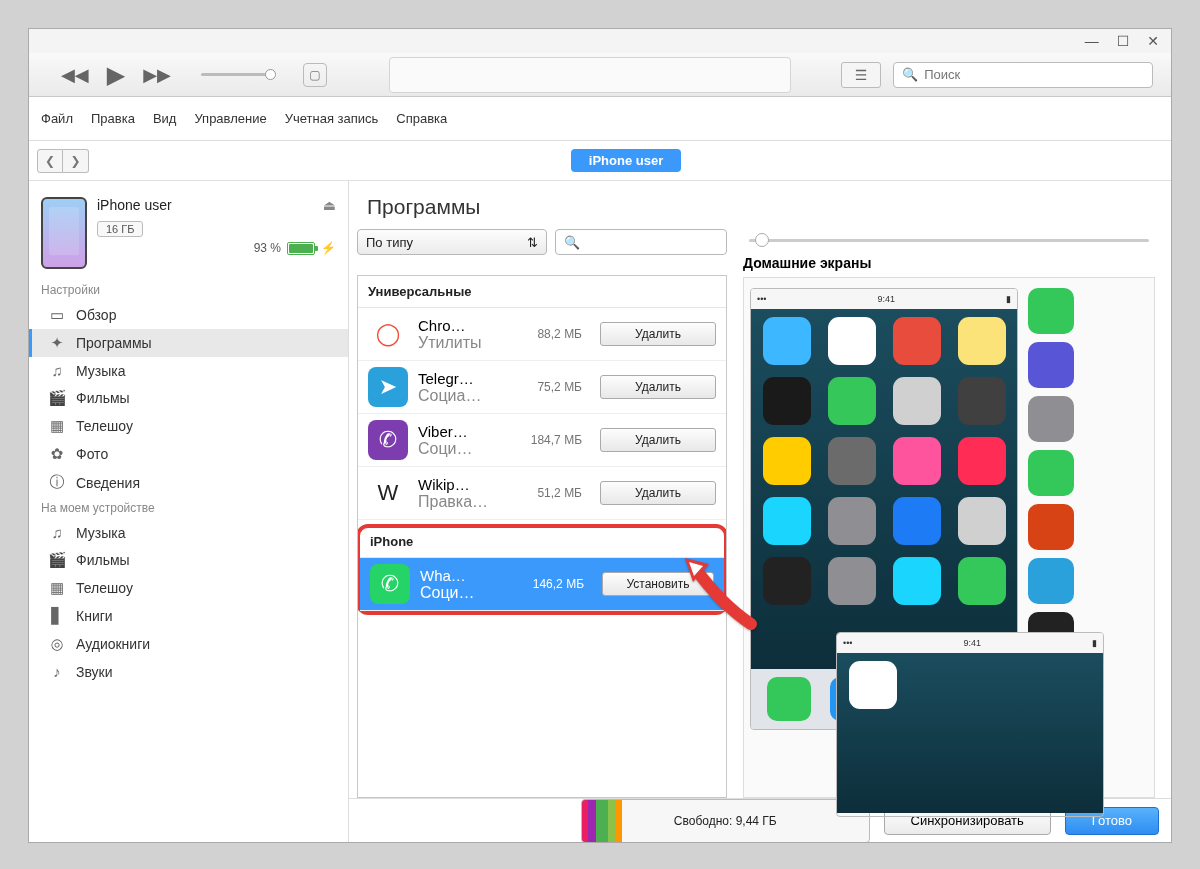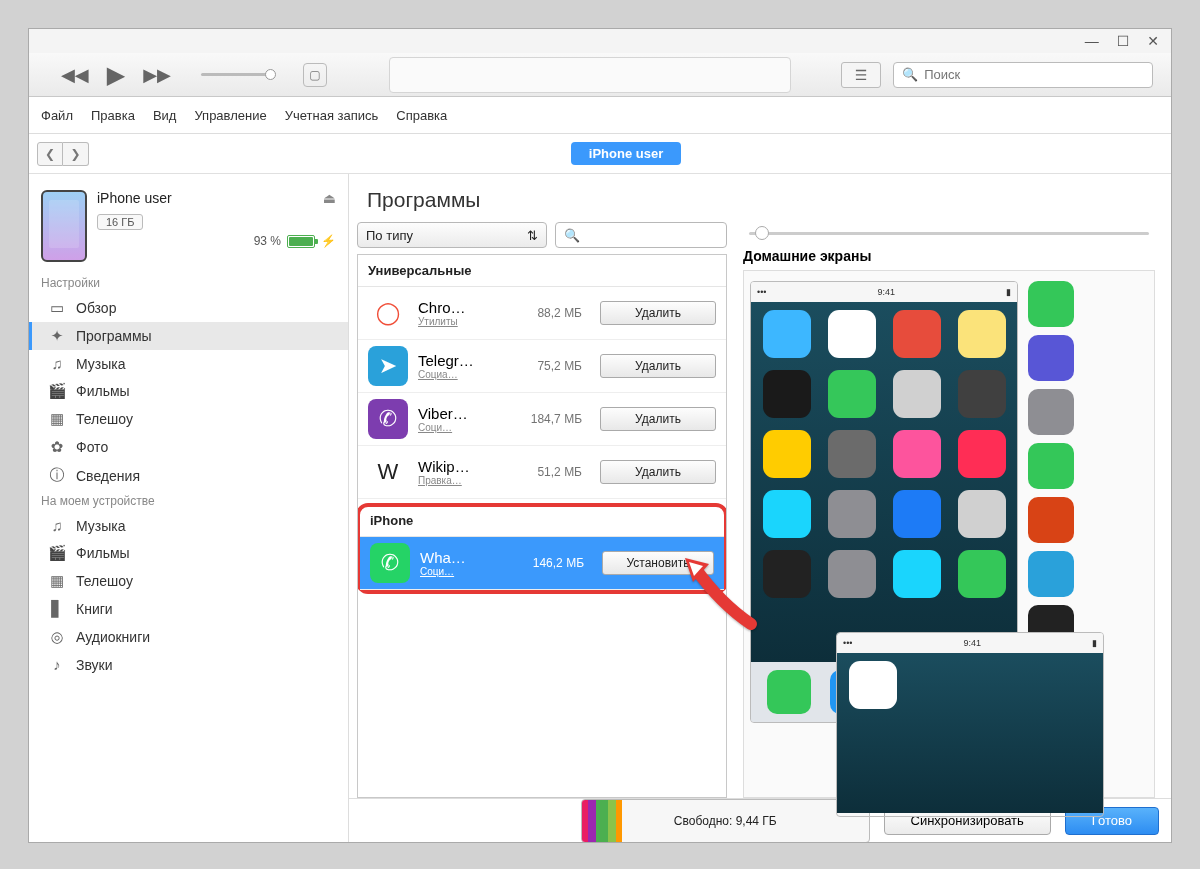--- a/index.html
+++ b/index.html
@@ -20,21 +20,21 @@
 .vol-head { position: absolute; right: -5px; top: -4px; width: 11px; height: 11px; background: #fff; border: 1px solid #999; border-radius: 50%; }
 .airplay { width: 24px; height: 24px; border: 1px solid #bbb; border-radius: 4px; margin-left: 14px; display:flex; align-items:center; justify-content:center; font-size:12px; color:#777;}
 .pl-center { position: absolute; left: 360px; right: 380px; height: 36px; top: 4px; background: #fafafa; border: 1px solid #d5d5d5; border-radius: 4px; display:flex; align-items:center; justify-content:center;}
 .apple-logo { font-size: 22px; color: #888; }
 .pl-right { margin-left: auto; display: flex; align-items: center; gap: 12px; padding-right: 18px; }
 .list-btn { width: 40px; height: 26px; border: 1px solid #bbb; border-radius: 3px; background:#f5f5f5; display:flex; align-items:center; justify-content:center; color:#666; font-size:14px; }
 .search { width: 260px; height: 26px; border: 1px solid #bbb; border-radius: 4px; background:#fff; display:flex; align-items:center; padding:0 8px; gap:6px; color:#888; font-size:13px;}
 .search input { border:none; outline:none; flex:1; font-size:13px; }
 
 
-.menubar { height: 37px; background:#fff; border-bottom:1px solid #ddd; display:flex; align-items:center; gap:18px; padding:0 12px; font-size:13px; color:#333; }
+.menubar { height: 44px; background:#fff; border-bottom:1px solid #ddd; display:flex; align-items:center; gap:18px; padding:0 12px; font-size:13px; color:#333; }
 
 
 .devbar { height: 40px; border-bottom:1px solid #e0e0e0; display:flex; align-items:center; padding:0 8px; }
 .navbtn { width:26px; height:24px; border:1px solid #bbb; background:#f5f5f5; display:flex; align-items:center; justify-content:center; color:#777; font-size:12px; }
 .navbtn.l { border-radius:3px 0 0 3px; }
 .navbtn.r { border-radius:0 3px 3px 0; border-left:none; }
 .dev-pill { margin:0 auto; background:#3b99fc; color:#fff; padding:4px 18px; border-radius:4px; font-size:13px; font-weight:600; }
 
 
 .body { flex:1; display:flex; overflow:hidden; }
@@ -53,32 +53,32 @@
 .sb-heading { font-size:12px; color:#888; padding:4px 12px; }
 .sb-item { display:flex; align-items:center; gap:10px; padding:5px 12px 5px 16px; font-size:14px; color:#333; border-left:3px solid transparent; }
 .sb-item.active { background:#e8e8e8; border-left-color:#3b99fc; }
 .sb-icon { width:18px; text-align:center; color:#666; font-size:15px; }
 
 .main { flex:1; display:flex; flex-direction:column; overflow:hidden; }
 .main-head { padding: 14px 18px 10px; font-size:21px; color:#333; }
 .content { flex:1; display:flex; gap:16px; padding:0 16px 0 8px; overflow:hidden; }
 
 .apps-col { width: 370px; display:flex; flex-direction:column; }
-.apps-top { display:flex; gap:8px; margin-bottom:2px; }
+.apps-top { display:flex; gap:8px; margin-bottom:16px; }
 .sort-dd { flex: 0 0 190px; height:26px; border:1px solid #b8b8b8; border-radius:4px; background:linear-gradient(#fdfdfd,#ebebeb); display:flex; align-items:center; justify-content:space-between; padding:0 8px; font-size:13px; color:#222; }
 .mini-search { flex:1; height:26px; border:1px solid #b8b8b8; border-radius:4px; display:flex; align-items:center; padding:0 8px; color:#999; font-size:13px; }
 .apps-list { flex:1; border:1px solid #c8c8c8; overflow:hidden; margin-top:4px; background:#fff; }
 .grp-head { padding:8px 10px; font-weight:600; font-size:13px; color:#222; border-bottom:1px solid #e5e5e5; }
 .app-row { display:flex; align-items:center; gap:10px; padding:6px 10px; border-bottom:1px solid #eee; position:relative; }
 .app-row.sel { background:#3b99fc; color:#fff; }
 .app-row.sel .app-sub, .app-row.sel .app-size { color:#fff; }
 .app-ico { width:40px; height:40px; border-radius:8px; display:flex; align-items:center; justify-content:center; font-size:22px; color:#fff; flex-shrink:0; }
 .app-txt { width: 84px; overflow:hidden; }
 .app-name { font-size:15px; white-space:nowrap; overflow:hidden; text-overflow:ellipsis; }
-.app-sub { font-size:10px; color:#888; white-space:nowrap; overflow:hidden; text-overflow:ellipsis;text-decoration:underline; }
+.app-sub { font-size:16px; color:#888; white-space:nowrap; overflow:hidden; text-overflow:ellipsis; }
 .app-size { width:70px; text-align:right; font-size:12px; color:#737373; }
 .app-btn { flex:1; height:24px; margin-left:8px; border:1px solid #aaa; border-radius:3px; background:linear-gradient(#fdfdfd,#e8e8e8); font-size:12px; color:#222; display:flex; align-items:center; justify-content:center; }
 
 
 .hl { border:4px solid #e53935; border-radius:12px; margin: 4px -2px; }
 .hl .grp-head { padding-top:6px; }
 
 
 .prev-col { flex:1; display:flex; flex-direction:column; }
 .prev-slider { height:22px; position:relative; padding:0 6px; }

